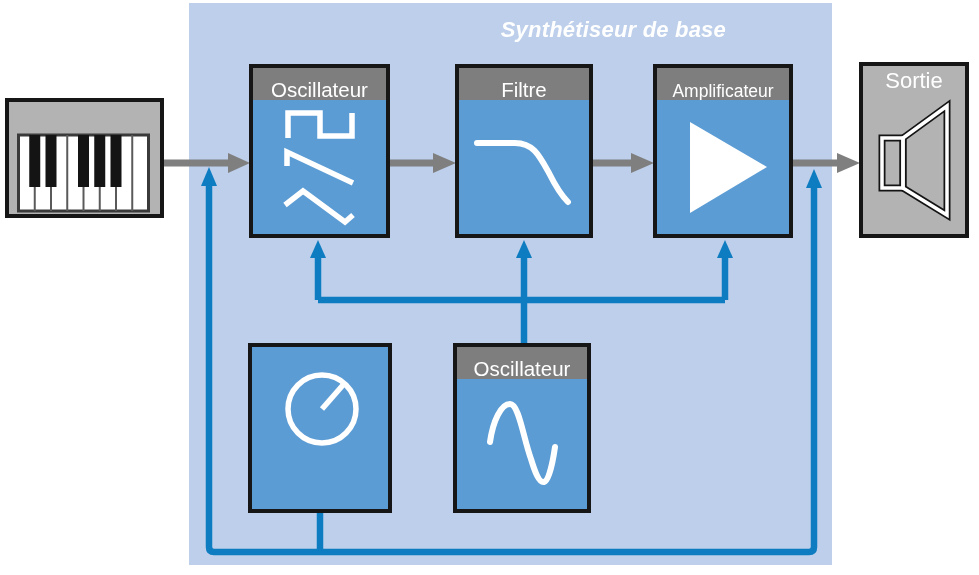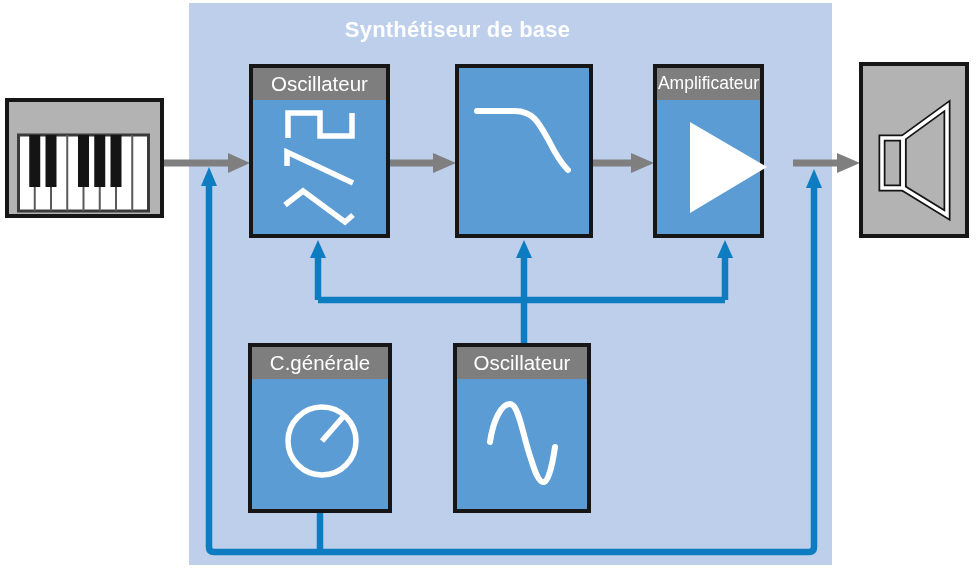--- a/index.html
+++ b/index.html
@@ -8,34 +8,34 @@
     --text:#FFFFFF;
   }
   html,body{margin:0;padding:0;}
   body{
     width:979px;height:575px;position:relative;overflow:hidden;
     background:var(--background);
     font-family:"Liberation Sans", sans-serif;
   }
   .panel{position:absolute;left:189px;top:3px;width:643px;height:562px;background:var(--panel);}
   .diagram-title{
-    position:absolute;left:189px;top:17px;width:537px;text-align:center;
-    color:var(--text);font-size:22px;font-weight:bold;letter-spacing:.2px;
+    position:absolute;left:189px;top:17px;width:537px;text-align:right;
+    color:var(--text);font-size:22px;font-weight:bold;letter-spacing:.2px;font-style:italic;
   }
   svg.wires{position:absolute;left:0;top:0;}
   .wire-gray{stroke:var(--wire_gray);stroke-width:7;fill:none;}
   .head-gray{fill:var(--wire_gray);stroke:none;}
   .wire-blue{stroke:var(--wire_blue);stroke-width:6.5;fill:none;stroke-linejoin:round;}
   .head-blue{fill:var(--wire_blue);stroke:none;}
   .block{
     position:absolute;box-sizing:border-box;border:4px solid var(--border_black);
     background:var(--block_fill);
   }
   .block-header{
-    height:32px;background:var(--header_gray);display:flex;align-items:center;justify-content:center;
+    height:32px;background:var(--header_gray);display:flex;align-items:flex-end;justify-content:center;
     color:var(--text);font-size:20.5px;line-height:1;white-space:nowrap;overflow:hidden;
   }
   .block-header.small{font-size:17.5px;}
   .block-body{position:relative;}
   .block-body svg{display:block;}
   .icon-stroke{stroke:#FFFFFF;fill:none;}
   .iobox{
     position:absolute;box-sizing:border-box;border:4px solid var(--border_black);
     background:var(--io_gray);color:var(--text);
   }
@@ -116,55 +116,56 @@
   <div class="block-body">
     <svg width="133" height="134" viewBox="0 0 133 134">
       <path class="icon-stroke" stroke-width="5.5" d="M35,38 V13 H67 V36 H99 V13"></path>
       <path class="icon-stroke" stroke-width="5.5" d="M34,66 V52 L100,83"></path>
       <path class="icon-stroke" stroke-width="5.5" d="M32,105 L50,91 L92,122 L100,115"></path>
     </svg>
   </div>
 </div>
 
 <div class="block" style="left:455px;top:64px;width:138px;height:174px">
+  <div class="block-header">
+    <span>Filtre</span>
+  </div>
   <div class="block-body">
     <svg width="130" height="134" viewBox="0 0 130 134">
       <path class="icon-stroke" stroke-width="6" stroke-linecap="round" d="M18,43 H56 C74,43 80,55 90,73 C97,87 103,96 109,102"></path>
     </svg>
   </div>
 </div>
 
-<div class="block" style="left:653px;top:64px;width:111px;height:174px">
+<div class="block" style="left:653px;top:64px;width:140px;height:174px">
   <div class="block-header small">
     <span>Amplificateur</span>
   </div>
   <div class="block-body">
     <svg width="132" height="134" viewBox="0 0 132 134">
       <polygon points="33,22 33,113 110,67" fill="#FFFFFF"></polygon>
     </svg>
   </div>
 </div>
 
 <div class="iobox" style="left:859px;top:62px;width:110px;height:176px">
+  <div class="io-label">Sortie</div>
   <svg width="102" height="168" viewBox="0 0 102 168">
     <g stroke="#141414" stroke-width="7" fill="none" stroke-linejoin="miter">
       <path d="M19,72 H40 V122 H19 Z"></path>
       <path d="M40,72 L84,40 V149 L40,122 Z"></path>
     </g>
     <g stroke="#FFFFFF" stroke-width="3.5" fill="none" stroke-linejoin="miter">
       <path d="M19,72 H40 V122 H19 Z"></path>
       <path d="M40,72 L84,40 V149 L40,122 Z"></path>
     </g>
   </svg>
 </div>
 
 <div class="block" style="left:248px;top:343px;width:144px;height:170px">
-  <div class="block-header">
-    <span>C.générale</span>
-  </div>
   <div class="block-body">
     <svg width="136" height="130" viewBox="0 0 136 130">
       <circle class="icon-stroke" stroke-width="5.5" cx="70" cy="62" r="34"></circle>
       <line class="icon-stroke" stroke-width="5.5" x1="70" y1="62" x2="91" y2="38"></line>
     </svg>
   </div>
 </div>
 
 <div class="block" style="left:453px;top:343px;width:138px;height:170px">
   <div class="block-header">

